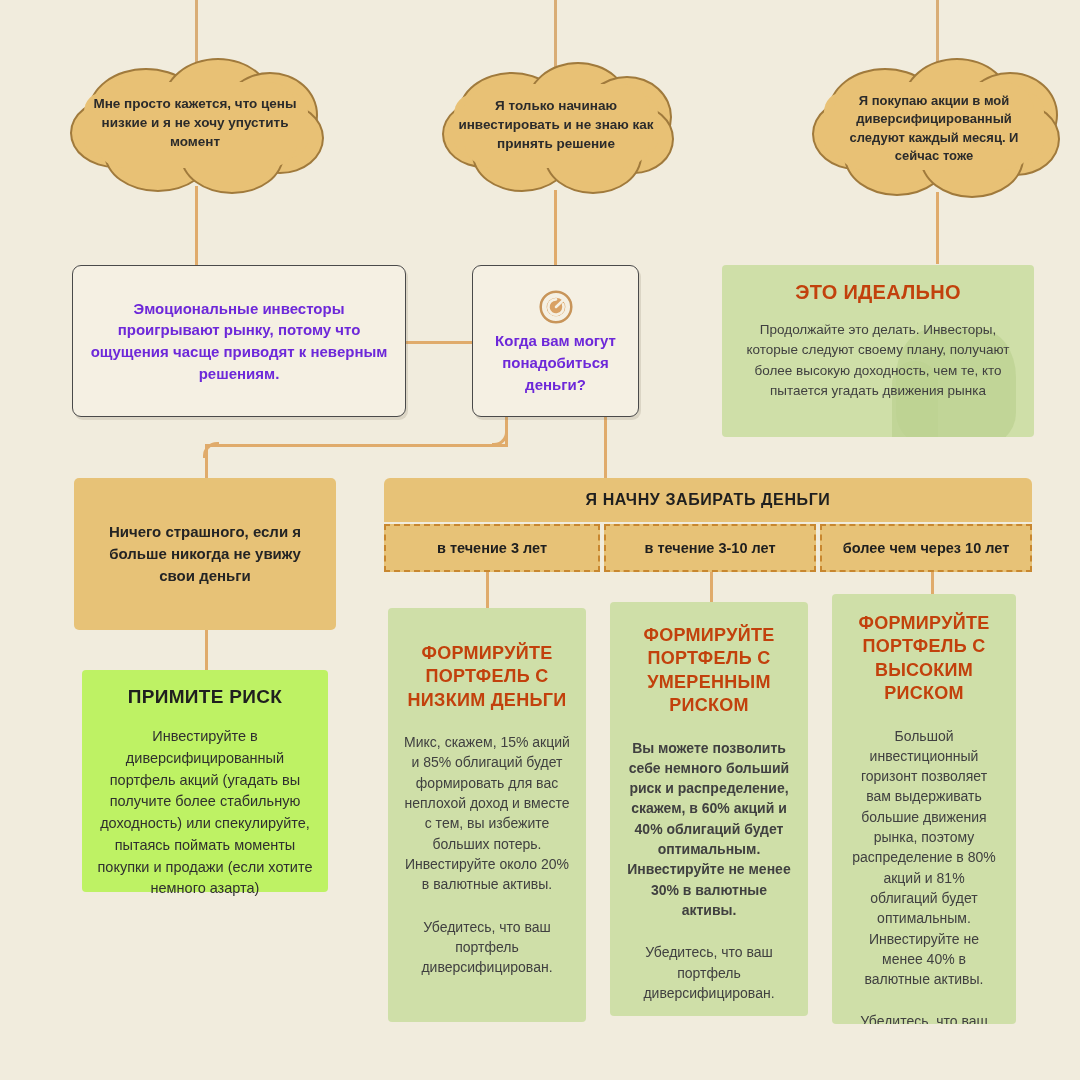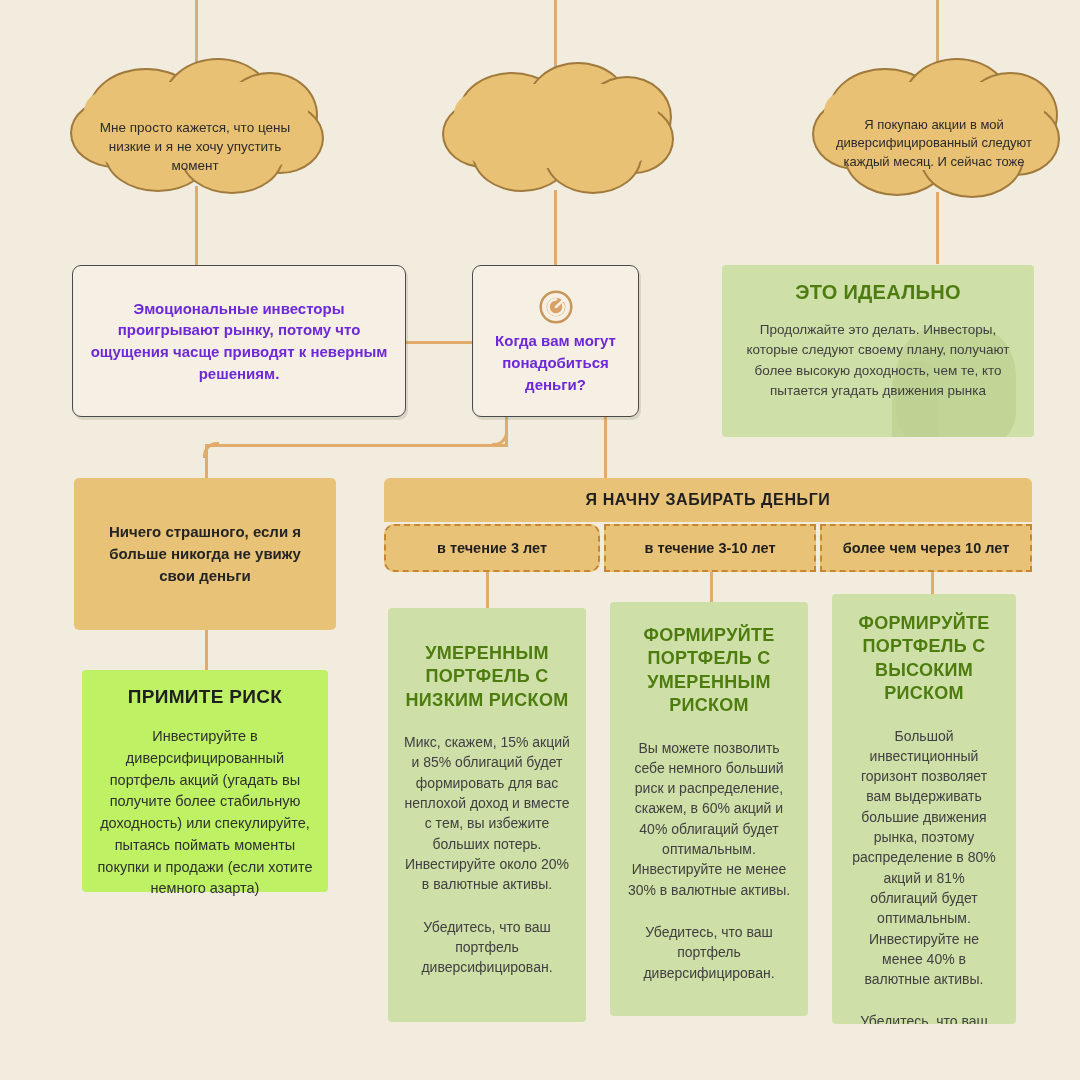--- a/index.html
+++ b/index.html
@@ -26,26 +26,25 @@
     border:2px solid #a07a3c;
     border-radius:50%;
     z-index:3;
   }
   .cloud-wrap{position:absolute;z-index:3;}
   .cloud-text{
     position:absolute;
     z-index:6;
     text-align:center;
     color:#2b2b2b;
-    font-weight:normal;
+    font-weight:bold;
     font-size:13.5px;
     line-height:1.42;
     width:100%;
     left:0;
-    margin-top:24px;
   }
 
   
   .cardbox{
     background:#f5f0e3;
     border:1.5px solid #4a4a4a;
     border-radius:9px;
     box-shadow:2px 3px 0 rgba(120,110,90,.18);
     z-index:4;
     display:flex;align-items:center;justify-content:center;
@@ -75,21 +74,21 @@
   .greenbox .wm2{
     position:absolute;
     right:96px;bottom:-10px;
     width:46px;height:86px;
     background:#bcd192;
     border-radius:24px 24px 8px 8px;
     opacity:.75;z-index:0;
   }
   .gb-content{position:relative;z-index:2;padding:14px 16px 10px;text-align:center;}
   .gb-title{
-    font-weight:bold;color:#4d7c0f;letter-spacing:.3px;
+    font-weight:bold;color:#c2410c;letter-spacing:.3px;
   }
   .gb-body{
     color:#404040;margin-top:14px;
   }
 
   
   .orangebox{
     background:#e7c277;
     border-radius:5px;
     z-index:4;
@@ -176,20 +175,21 @@
   <div class="cloud-wrap" style="left:442px;top:62px;width:228px;height:128px;">
     <div class="cloud" style="left:16px;top:10px;width:104px;height:80px;"></div>
     <div class="cloud" style="left:84px;top:0px;width:100px;height:84px;"></div>
     <div class="cloud" style="left:140px;top:14px;width:86px;height:78px;"></div>
     <div class="cloud" style="left:0px;top:38px;width:80px;height:64px;"></div>
     <div class="cloud" style="left:152px;top:42px;width:76px;height:66px;"></div>
     <div class="cloud" style="left:30px;top:54px;width:96px;height:72px;"></div>
     <div class="cloud" style="left:102px;top:56px;width:94px;height:72px;"></div>
     <div class="abs" style="left:12px;top:32px;width:204px;height:64px;background:#e8c175;border-radius:20px;z-index:5;"></div>
     <div class="abs" style="left:22px;top:22px;width:186px;height:84px;background:#e8c175;border-radius:28px;z-index:5;"></div>
+    <div class="cloud-text" style="top:34px;padding:0 12px;box-sizing:border-box;">Я только начинаю инвестировать и не знаю как принять решение</div>
   </div>
 
   <div class="cloud-wrap" style="left:812px;top:58px;width:244px;height:136px;">
     <div class="cloud" style="left:16px;top:10px;width:110px;height:84px;"></div>
     <div class="cloud" style="left:90px;top:0px;width:106px;height:88px;"></div>
     <div class="cloud" style="left:150px;top:14px;width:92px;height:82px;"></div>
     <div class="cloud" style="left:0px;top:40px;width:84px;height:68px;"></div>
     <div class="cloud" style="left:160px;top:44px;width:84px;height:70px;"></div>
     <div class="cloud" style="left:32px;top:58px;width:102px;height:76px;"></div>
     <div class="cloud" style="left:108px;top:60px;width:100px;height:76px;"></div>
@@ -225,47 +225,47 @@
   </div>
 
   <div class="orangebox" style="left:74px;top:478px;width:262px;height:152px;font-size:15px;line-height:1.45;">
     <div style="padding:0 18px;">Ничего страшного, если я больше никогда не увижу свои деньги</div>
   </div>
 
   <div class="orange-head" style="left:384px;top:478px;width:648px;height:44px;font-size:16px;">
     <span>Я НАЧНУ ЗАБИРАТЬ ДЕНЬГИ</span>
   </div>
 
-  <div class="dashcell" style="left:384px;top:524px;width:216px;height:48px;font-size:14.5px;border-radius:10px;">
+  <div class="dashcell" style="left:384px;top:524px;width:216px;height:48px;font-size:14.5px;">
     <span>в течение 3 лет</span>
   </div>
   <div class="dashcell" style="left:604px;top:524px;width:212px;height:48px;font-size:14.5px;">
     <span>в течение 3-10 лет</span>
   </div>
   <div class="dashcell" style="left:820px;top:524px;width:212px;height:48px;font-size:14.5px;">
     <span>более чем через 10 лет</span>
   </div>
 
   <div class="beigebox" style="left:82px;top:670px;width:246px;height:222px;">
     <div class="beige-title">ПРИМИТЕ РИСК</div>
     <div class="beige-body">Инвестируйте в диверсифицированный портфель акций (угадать вы получите более стабильную доходность) или спекулируйте, пытаясь поймать моменты покупки и продажи (если хотите немного азарта)</div>
   </div>
 
   <div class="greenbox" style="left:388px;top:608px;width:198px;height:414px;">
     <div class="gb-content" style="padding-top:34px;">
-      <div class="gb-title" style="font-size:18px;line-height:1.3;">УМЕРЕННЫМ ПОРТФЕЛЬ С НИЗКИМ РИСКОМ</div>
+      <div class="gb-title" style="font-size:18px;line-height:1.3;">ФОРМИРУЙТЕ ПОРТФЕЛЬ С НИЗКИМ ДЕНЬГИ</div>
       <div class="gb-body" style="font-size:14px;line-height:1.45;margin-top:20px;">Микс, скажем, 15% акций и 85% облигаций будет формировать для вас неплохой доход и вместе с тем, вы избежите больших потерь. Инвестируйте около 20% в валютные активы.</div>
       <div class="gb-body" style="font-size:14px;line-height:1.45;margin-top:22px;">Убедитесь, что ваш портфель диверсифицирован.</div>
     </div>
   </div>
 
   <div class="greenbox" style="left:610px;top:602px;width:198px;height:414px;">
     <div class="gb-content" style="padding-top:22px;">
       <div class="gb-title" style="font-size:18px;line-height:1.3;">ФОРМИРУЙТЕ ПОРТФЕЛЬ С УМЕРЕННЫМ РИСКОМ</div>
-      <div class="gb-body" style="font-size:14px;line-height:1.45;margin-top:20px;">Вы можете позволить себе немного больший риск и распределение, скажем, в 60% акций и 40% облигаций будет оптимальным. Инвестируйте не менее 30% в валютные активы.</div>
+      <div class="gb-body" style="font-size:14px;line-height:1.45;margin-top:20px;font-weight:bold;">Вы можете позволить себе немного больший риск и распределение, скажем, в 60% акций и 40% облигаций будет оптимальным. Инвестируйте не менее 30% в валютные активы.</div>
       <div class="gb-body" style="font-size:14px;line-height:1.45;margin-top:22px;">Убедитесь, что ваш портфель диверсифицирован.</div>
     </div>
   </div>
 
   <div class="greenbox" style="left:832px;top:594px;width:184px;height:430px;">
     <div class="gb-content" style="padding-top:18px;">
       <div class="gb-title" style="font-size:18px;line-height:1.3;">ФОРМИРУЙТЕ ПОРТФЕЛЬ С ВЫСОКИМ РИСКОМ</div>
       <div class="gb-body" style="font-size:14px;line-height:1.45;margin-top:20px;">Большой инвестиционный горизонт позволяет вам выдерживать большие движения рынка, поэтому распределение в 80% акций и 81% облигаций будет оптимальным. Инвестируйте не менее 40% в валютные активы.</div>
       <div class="gb-body" style="font-size:14px;line-height:1.45;margin-top:22px;">Убедитесь, что ваш портфель диверсифицирован.</div>
     </div>

